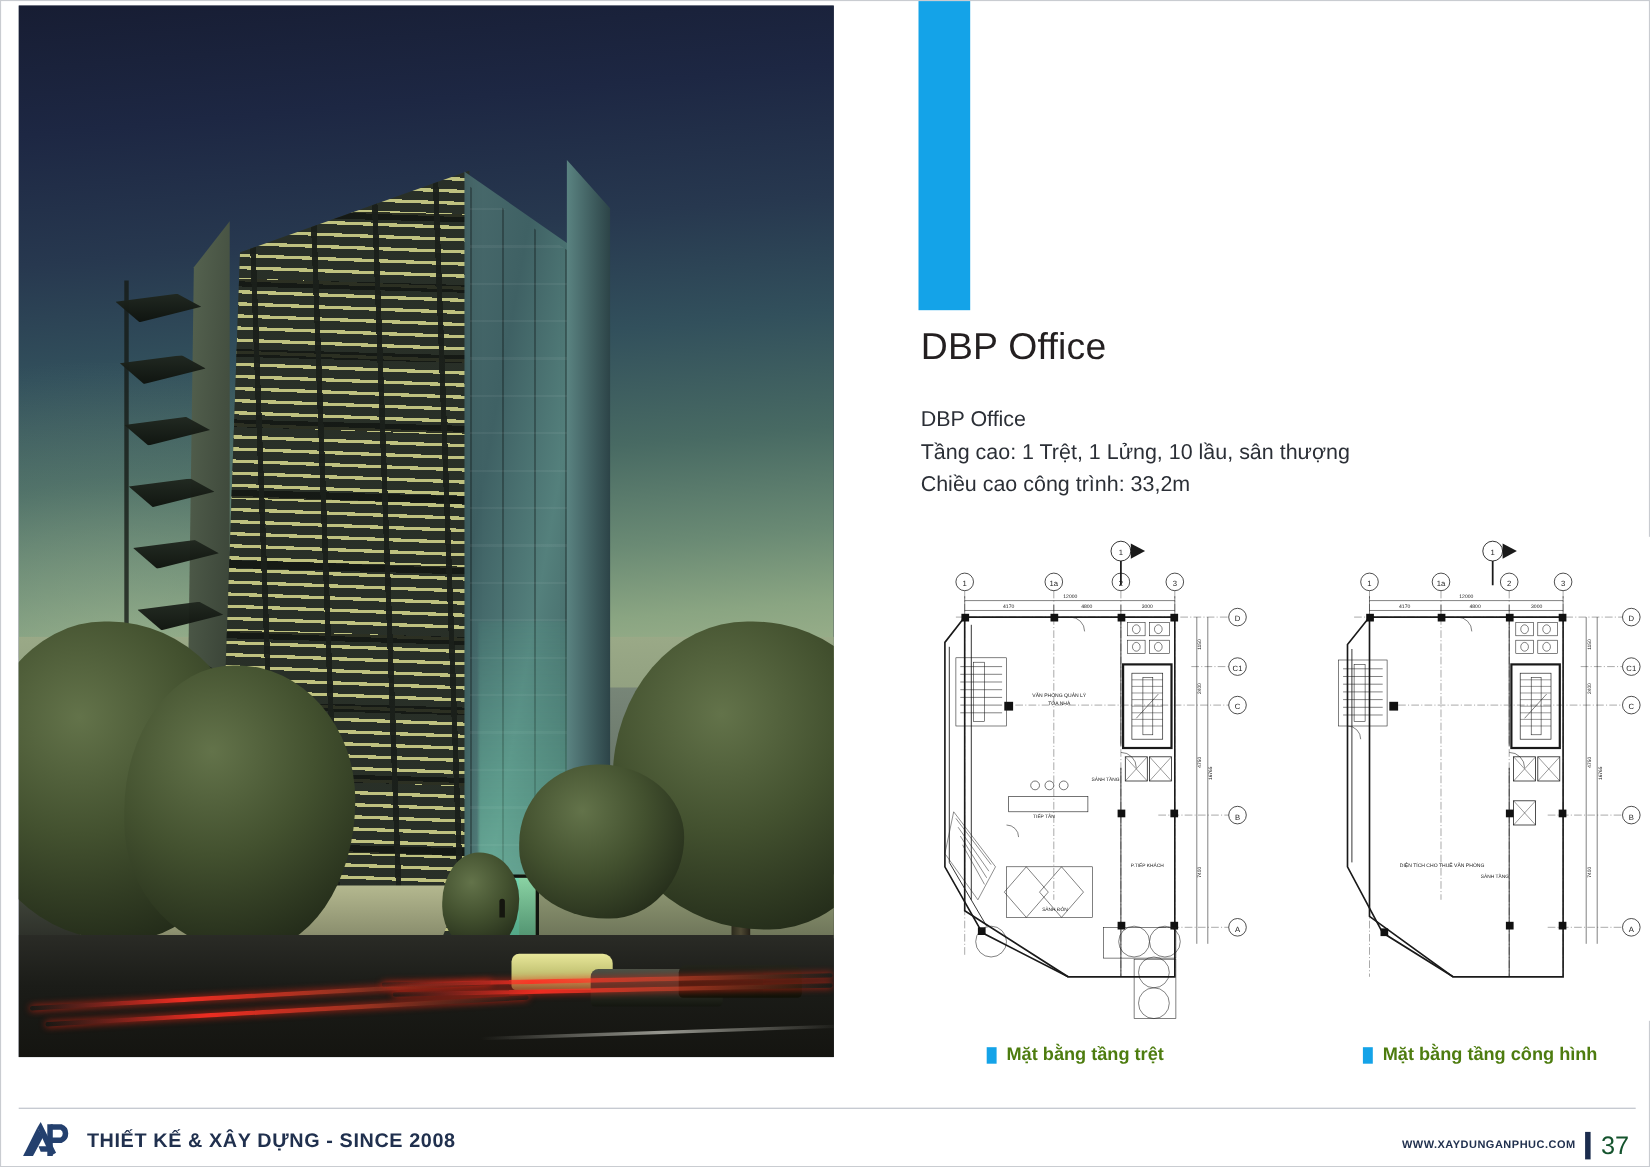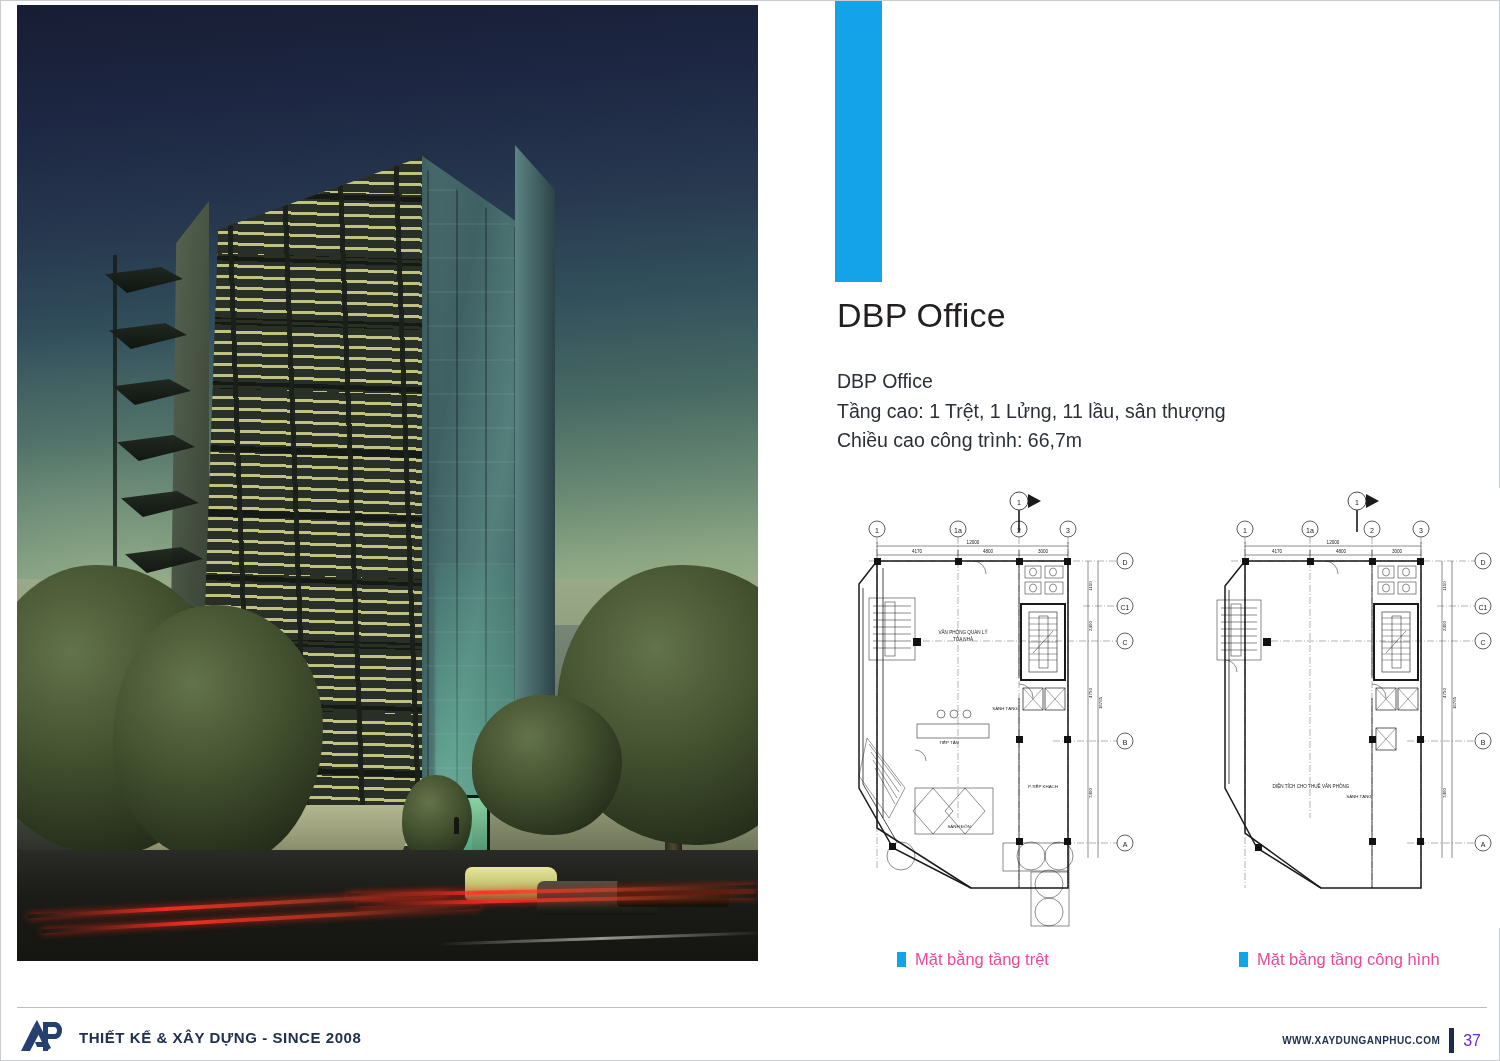--- a/index.html
+++ b/index.html
@@ -164,49 +164,49 @@
   .plan {
     position:absolute; top:487px; width:300px; height:440px;
     background:#fff;
   }
   #plan-1 { left:62px; }
   #plan-2 { left:420px; }
   .plan svg { display:block; }
 
   .caption {
     position:absolute; top:949px;
-    font-size:16.5px; color:#ec4899;
-    display:flex; align-items:center; gap:9px;
+    font-size:16.5px; color:#4d7c0f;
+    display:flex; align-items:center; gap:9px;font-weight:bold;
   }
   #cap-1 { left:106px; }
   #cap-2 { left:448px; }
   .cap-sq { width:9px; height:15px; background:#14a3e8; display:inline-block; }
 
   
   #footer {
     position:absolute; left:16px; top:1006px; width:1470px; height:55px;
     border-top:1px solid #b9bec6;
   }
   #logo-wrap {
     position:absolute; left:0px; top:10px;
     display:flex; align-items:center; gap:12px;
   }
   #footer-tagline {
-    font-size:15px; letter-spacing:.55px; color:#20304e; font-weight:700;
+    font-size:18px; letter-spacing:.55px; color:#20304e; font-weight:700;
     white-space:nowrap;
   }
   #footer-right {
     position:absolute; right:6px; top:20px;
     display:flex; align-items:center; gap:9px;
   }
   #footer-url {
     font-size:10px; letter-spacing:.45px; color:#20304e; font-weight:700;
   }
   #page-bar { width:5px; height:25px; background:#1b2c4d; }
-  #page-num { font-size:16px; color:#6d28d9; font-weight:400; }
+  #page-num { font-size:23px; color:#14532d; font-weight:400; }
 </style>
 </head>
 <body>
 
 <div id="page">
 
   <div id="photo">
     <div class="sky"></div>
     <div class="sky-glow"></div>
     <div class="ground"></div>
@@ -272,22 +272,22 @@
   </div>
 
   <div id="right">
 
     <div id="accent-bar"></div>
 
     <h1 id="title">DBP Office</h1>
 
     <div id="meta">
       <div>DBP Office</div>
-      <div>Tầng cao: 1 Trệt, 1 Lửng, 11 lầu, sân thượng</div>
-      <div>Chiều cao công trình: 66,7m</div>
+      <div>Tầng cao: 1 Trệt, 1 Lửng, 10 lầu, sân thượng</div>
+      <div>Chiều cao công trình: 33,2m</div>
     </div>
 
     <div class="plan" id="plan-1">
       <svg width="300" height="440" viewBox="0 0 300 440">
         <g stroke="#1a1a1a" fill="none" stroke-width="0.7" font-family="Liberation Sans, sans-serif">
 
           <g>
             <circle cx="166" cy="13" r="9" stroke-width="0.8"></circle>
             <text x="166" y="17" font-size="7" text-anchor="middle" fill="#1a1a1a" stroke="none">1</text>
             <path d="M175 6 L188 13 L175 20 Z" fill="#1a1a1a" stroke="none"></path>

